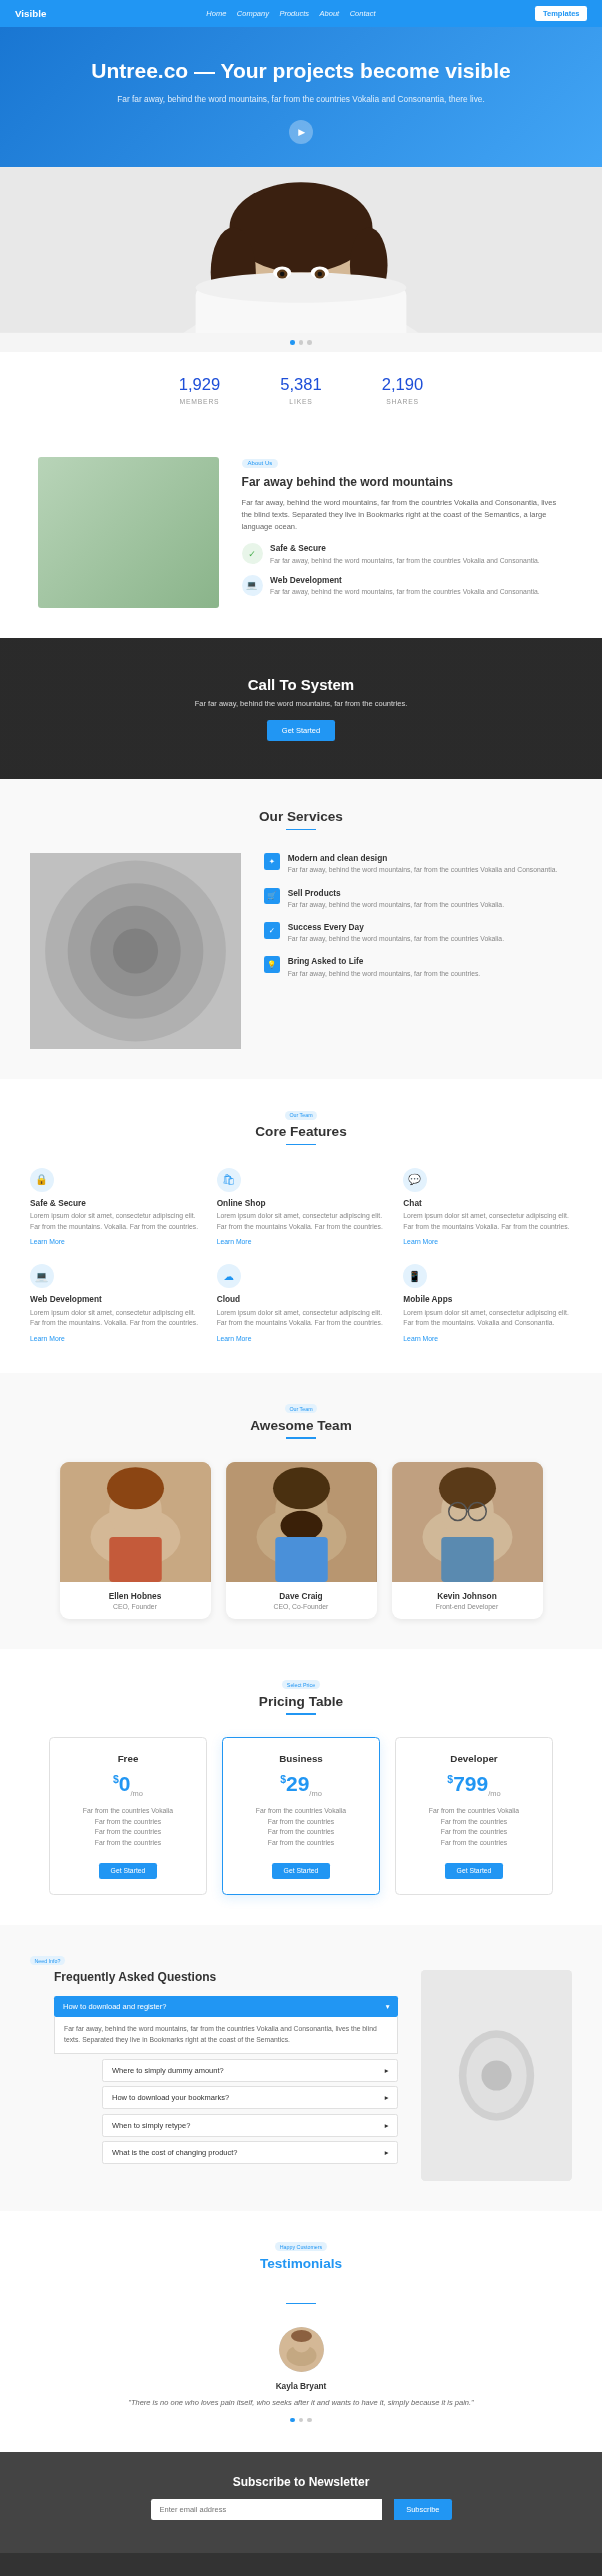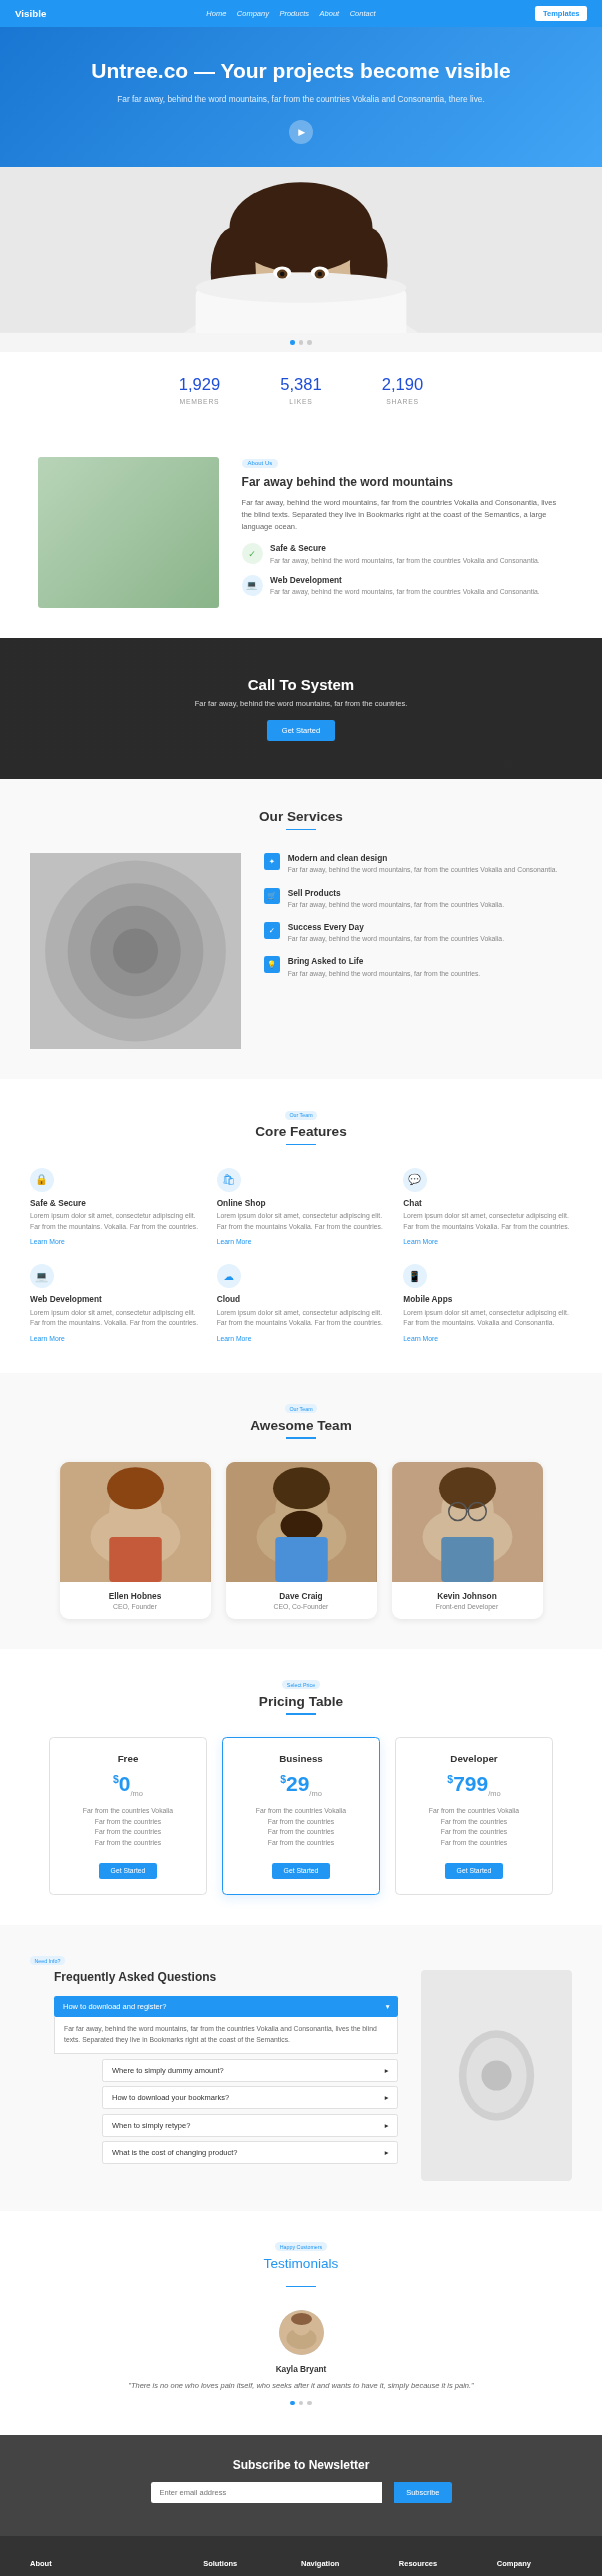--- a/index.html
+++ b/index.html
@@ -96,21 +96,21 @@
     .faq-content { flex: 1; padding-left: 24px; }
     .faq-image { width: 151px; flex-shrink: 0; background: #e8e8e8; border-radius: 4.5px; height: 211px; display: flex; align-items: center; justify-content: center; }
     .faq-section h2 { font-size: 12px; font-weight: bold; margin-bottom: 12px; }
     .faq-item { margin-bottom: 4.5px; }
     .faq-question { background: #2196F3; color: #fff; padding: 6px 9px; border-radius: 2.3px; font-size: 7.5px; cursor: pointer; display: flex; justify-content: space-between; align-items: center; }
     .faq-question-inactive { border: 0.8px solid #e0e0e0; background: #fff; color: #333; padding: 6px 9px; border-radius: 2.3px; font-size: 7.5px; cursor: pointer; display: flex; justify-content: space-between; align-items: center; margin-left: 48px; }
     .faq-answer { padding: 7.5px 9px; font-size: 6.8px; color: #666; line-height: 1.6; background: #fff; border: 0.8px solid #e0e0e0; border-top: none; }
 
     
     .testimonials-section { padding: 30px 30px; background: #fff; text-align: center; }
-    .testimonials-section h2 { font-size: 13.6px; font-weight: normal; color: #2196F3; margin-bottom: 15px; }
+    .testimonials-section h2 { font-size: 13.6px; font-weight: bold; color: #2196F3; margin-bottom: 32px; }
     .testimonial-avatar { width: 45px; height: 45px; border-radius: 50%; background: #d0d0d0; margin: 0 auto 9px; overflow: hidden; }
     .testimonial-name { font-size: 8.3px; font-weight: bold; margin-bottom: 6px; }
     .testimonial-text { font-size: 7.5px; color: #666; line-height: 1.6; max-width: 376px; margin: 0 auto 9px; font-style: italic; }
     .testimonial-dots { display: flex; justify-content: center; gap: 3.8px; }
 
     
     .newsletter-section { background: #444; padding: 22.6px 15px; text-align: center; }
     .newsletter-section h2 { color: #fff; font-size: 12px; margin-bottom: 10.5px; }
     .newsletter-form { display: flex; justify-content: center; gap: 12px; max-width: 301px; margin: 10px auto; align-items: flex-end; }
     .newsletter-input { flex: 1; padding: 6px 9px; border: none; border-radius: 2.3px 0 0 2.3px; font-size: 7.5px; }

